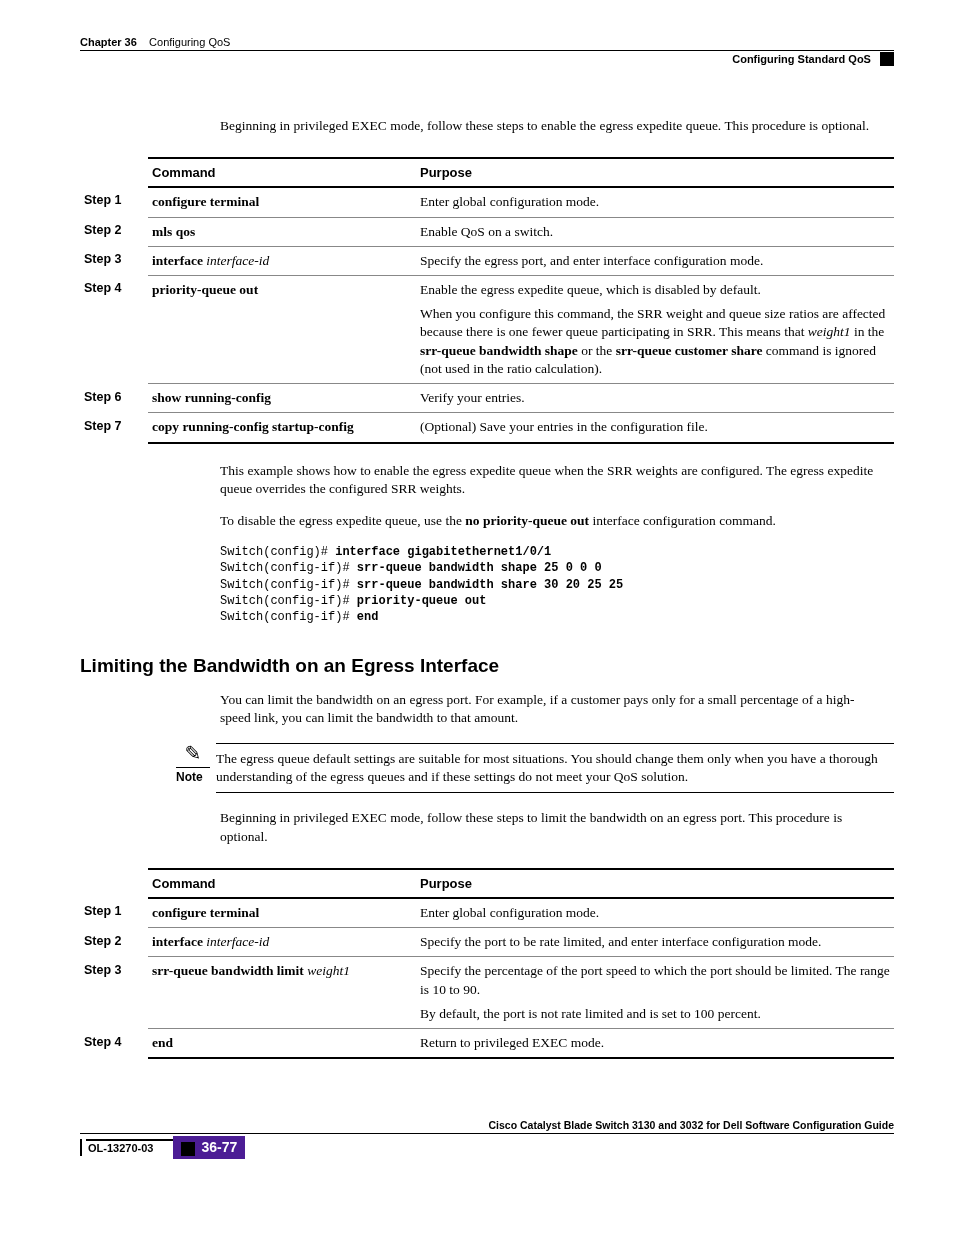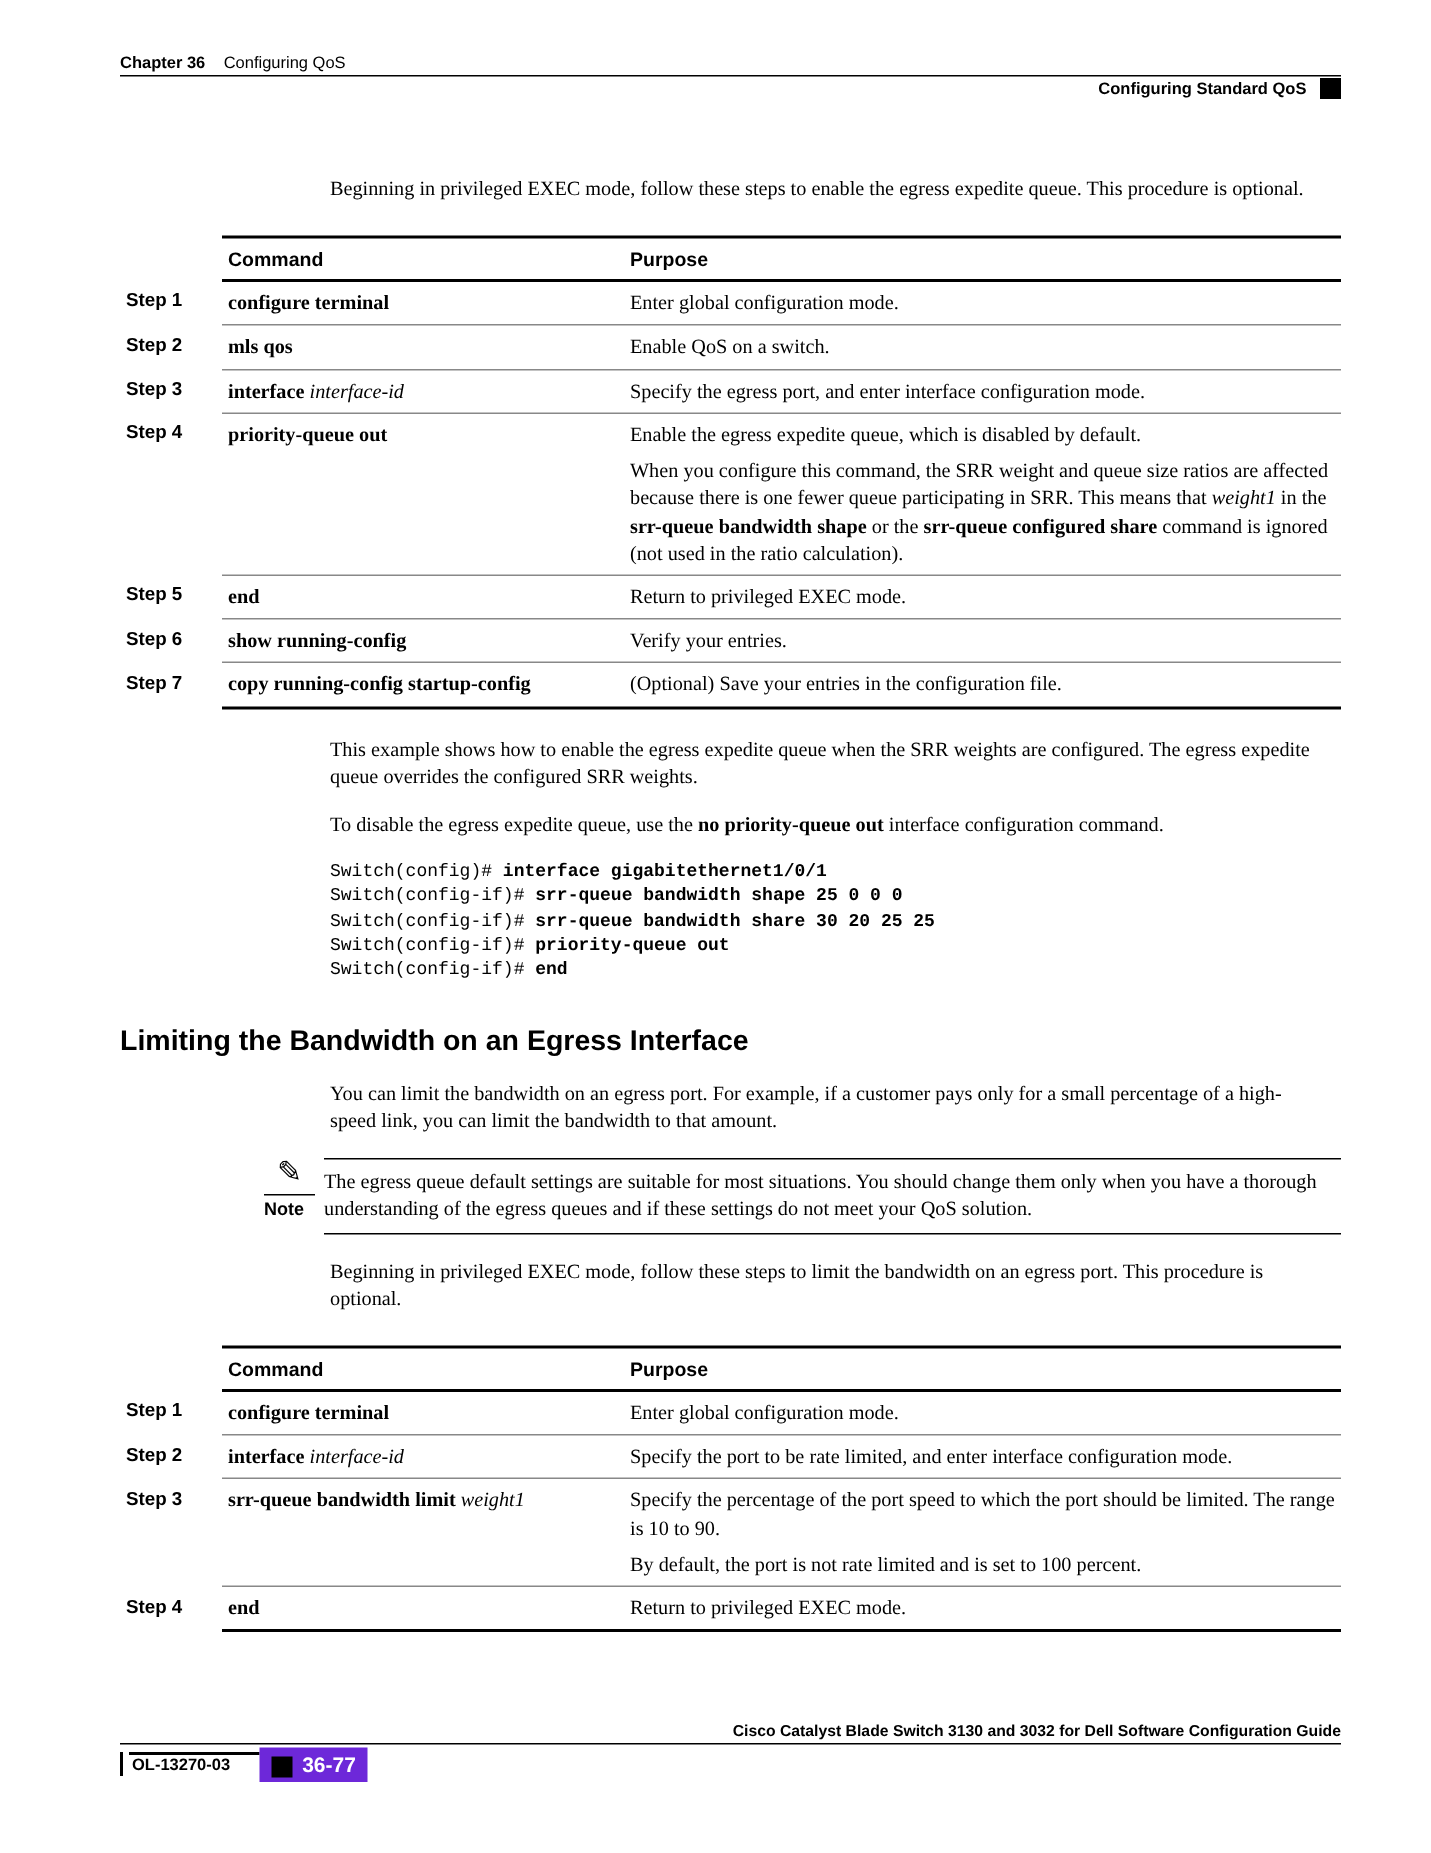--- a/index.html
+++ b/index.html
@@ -173,21 +173,21 @@
   }
   .footer-left-wrap {
      border-left: 2px solid #000;
      padding-left: 4px;
      display:inline-block;
   }
   .footer-right {
     font-family: Arial, sans-serif;
     font-size: 14px;
     font-weight: bold;
-    background: #6d28d9;
+    background: #4c1d95;
     color: #fff;
     padding: 3px 8px;
   }
   .footer-right::before{
     content:"";
     display:inline-block;
     width:14px;height:14px;
     background:#000;
     margin-right:6px;
     vertical-align:middle;
@@ -231,27 +231,22 @@
         <tr>
           <td class="step-col">Step 3</td>
           <td class="cmd-col"><b>interface</b> <i>interface-id</i></td>
           <td class="purpose">Specify the egress port, and enter interface configuration mode.</td>
         </tr>
         <tr>
           <td class="step-col">Step 4</td>
           <td class="cmd-col"><b>priority-queue out</b></td>
           <td class="purpose">
             <p>Enable the egress expedite queue, which is disabled by default.</p>
-            <p>When you configure this command, the SRR weight and queue size ratios are affected because there is one fewer queue participating in SRR. This means that <i>weight1</i> in the <b>srr-queue bandwidth shape</b> or the <b>srr-queue configured share</b> command is ignored (not used in the ratio calculation).</p>
+            <p>When you configure this command, the SRR weight and queue size ratios are affected because there is one fewer queue participating in SRR. This means that <i>weight1</i> in the <b>srr-queue bandwidth shape</b> or the <b>srr-queue customer share</b> command is ignored (not used in the ratio calculation).</p>
           </td>
-        </tr>
-        <tr>
-          <td class="step-col">Step 5</td>
-          <td class="cmd-col"><b>end</b></td>
-          <td class="purpose">Return to privileged EXEC mode.</td>
         </tr>
         <tr>
           <td class="step-col">Step 6</td>
           <td class="cmd-col"><b>show running-config</b></td>
           <td class="purpose">Verify your entries.</td>
         </tr>
         <tr>
           <td class="step-col">Step 7</td>
           <td class="cmd-col"><b>copy running-config startup-config</b></td>
           <td class="purpose">(Optional) Save your entries in the configuration file.</td>

